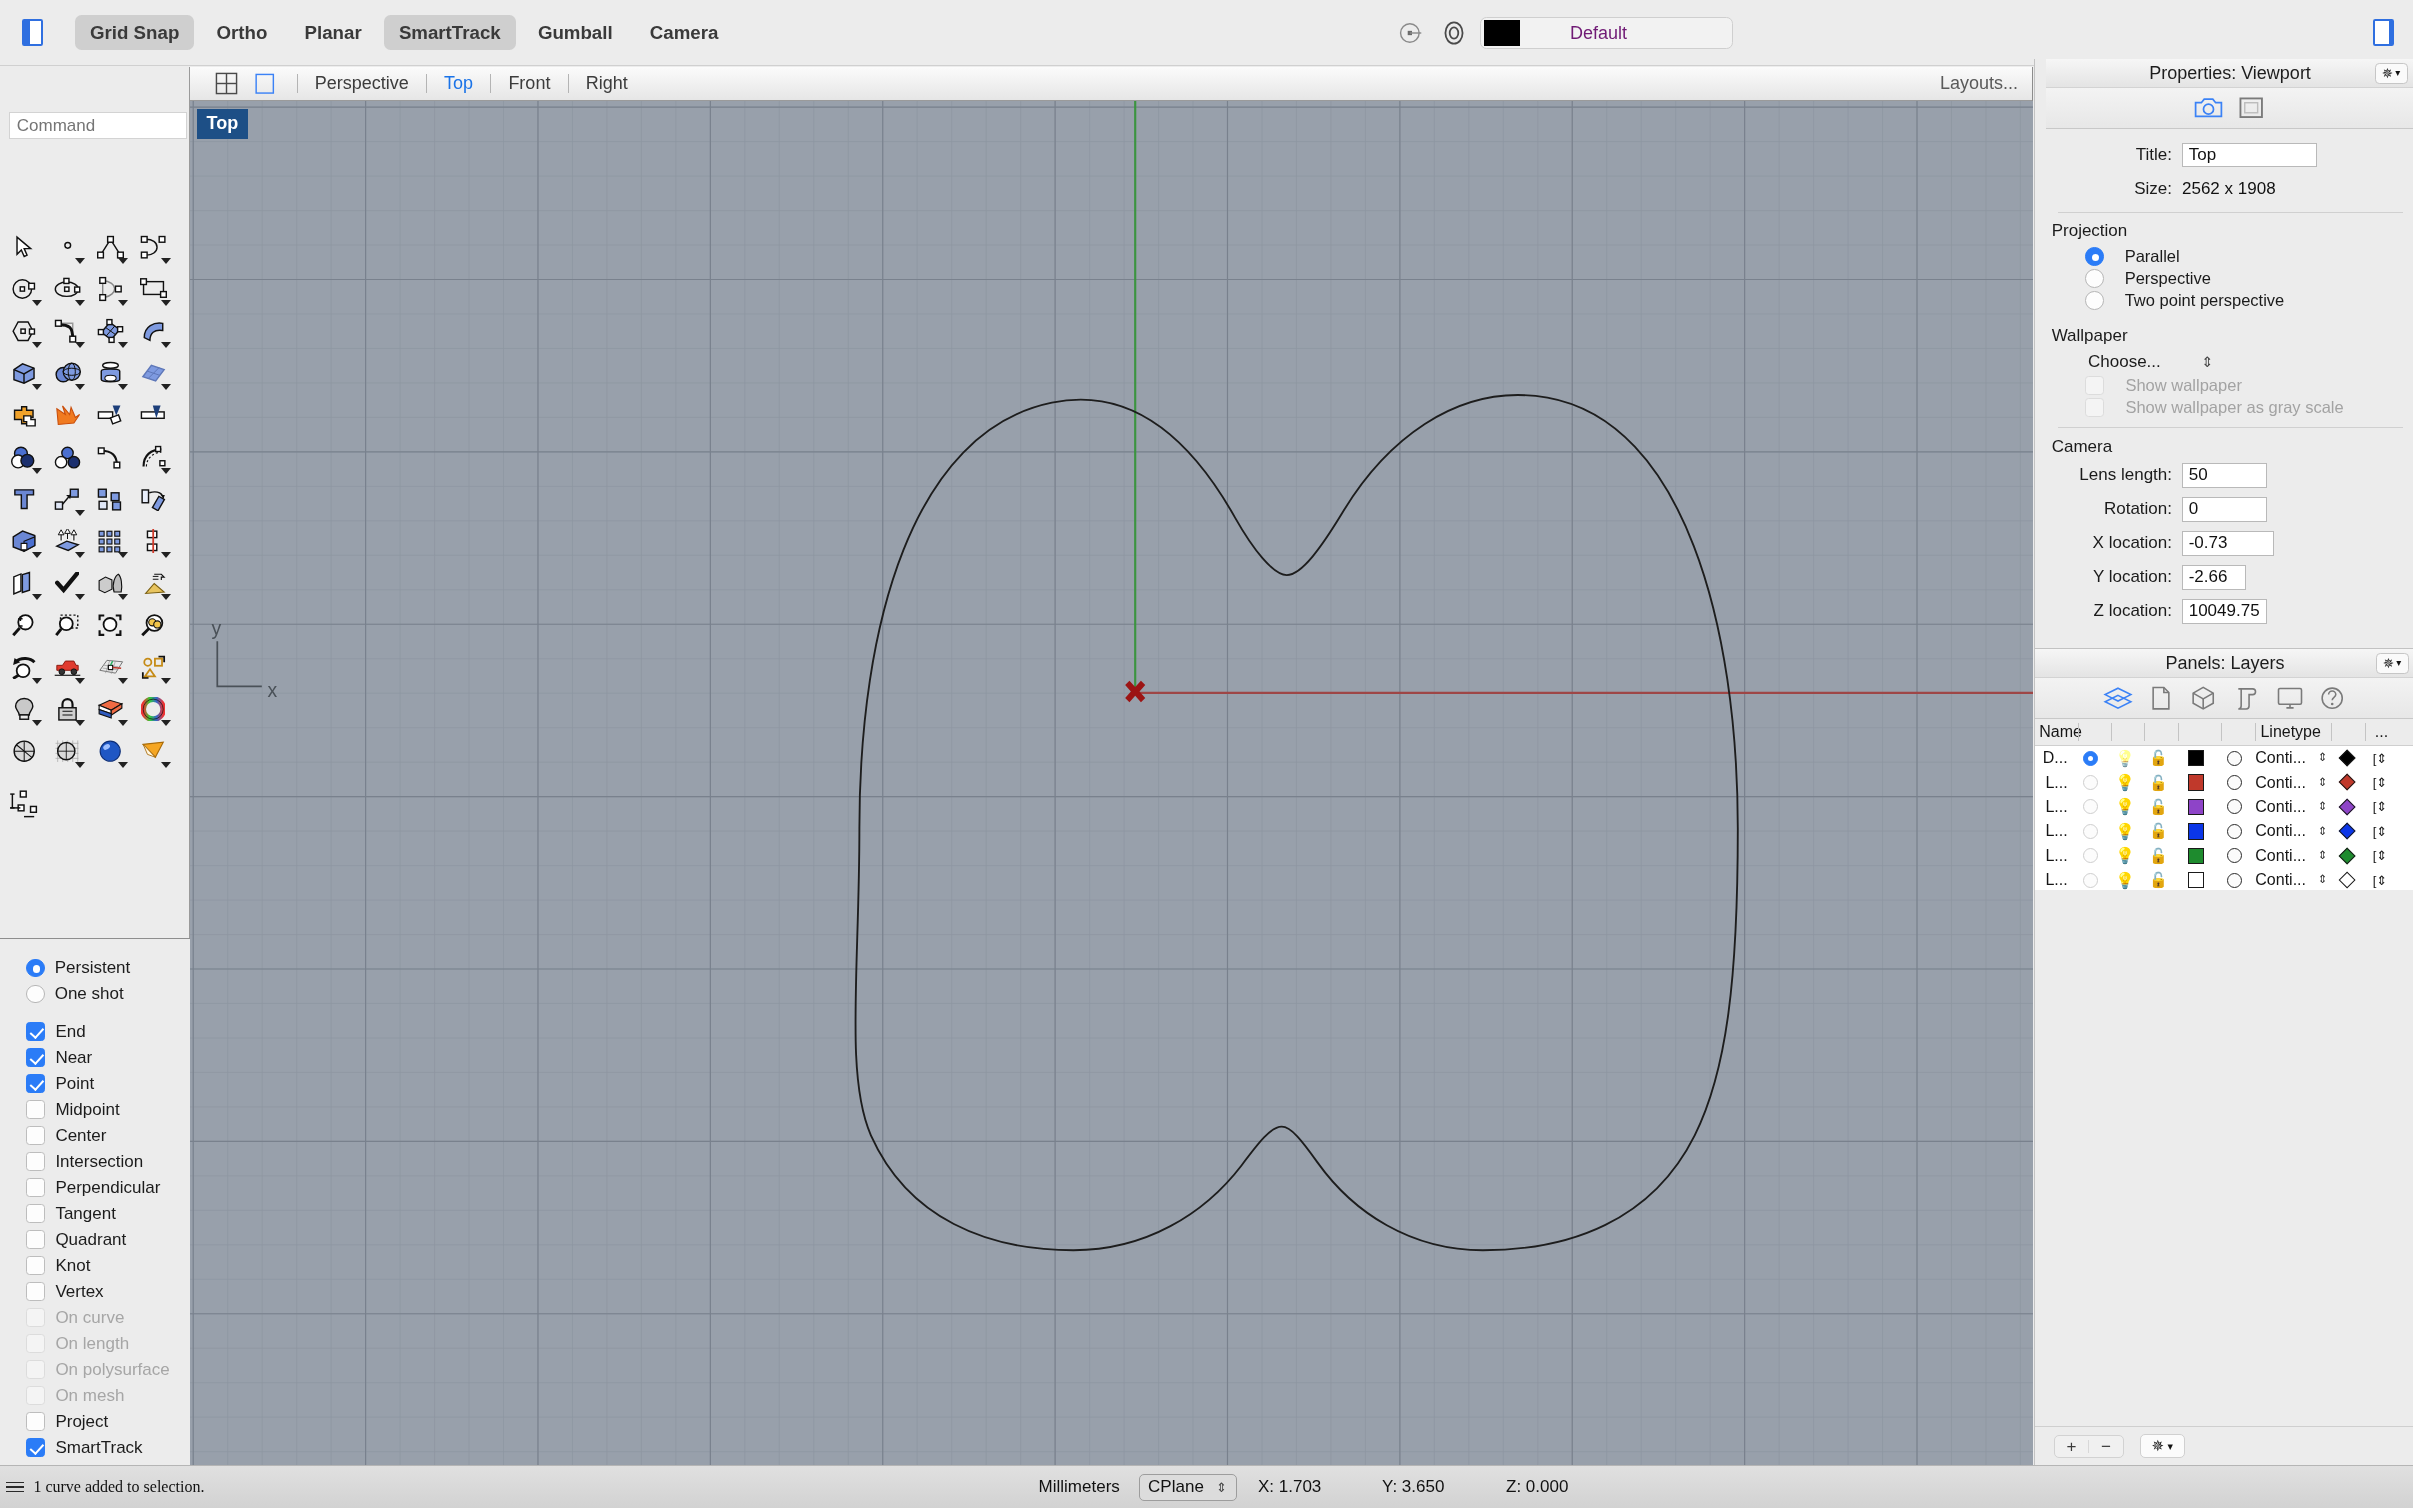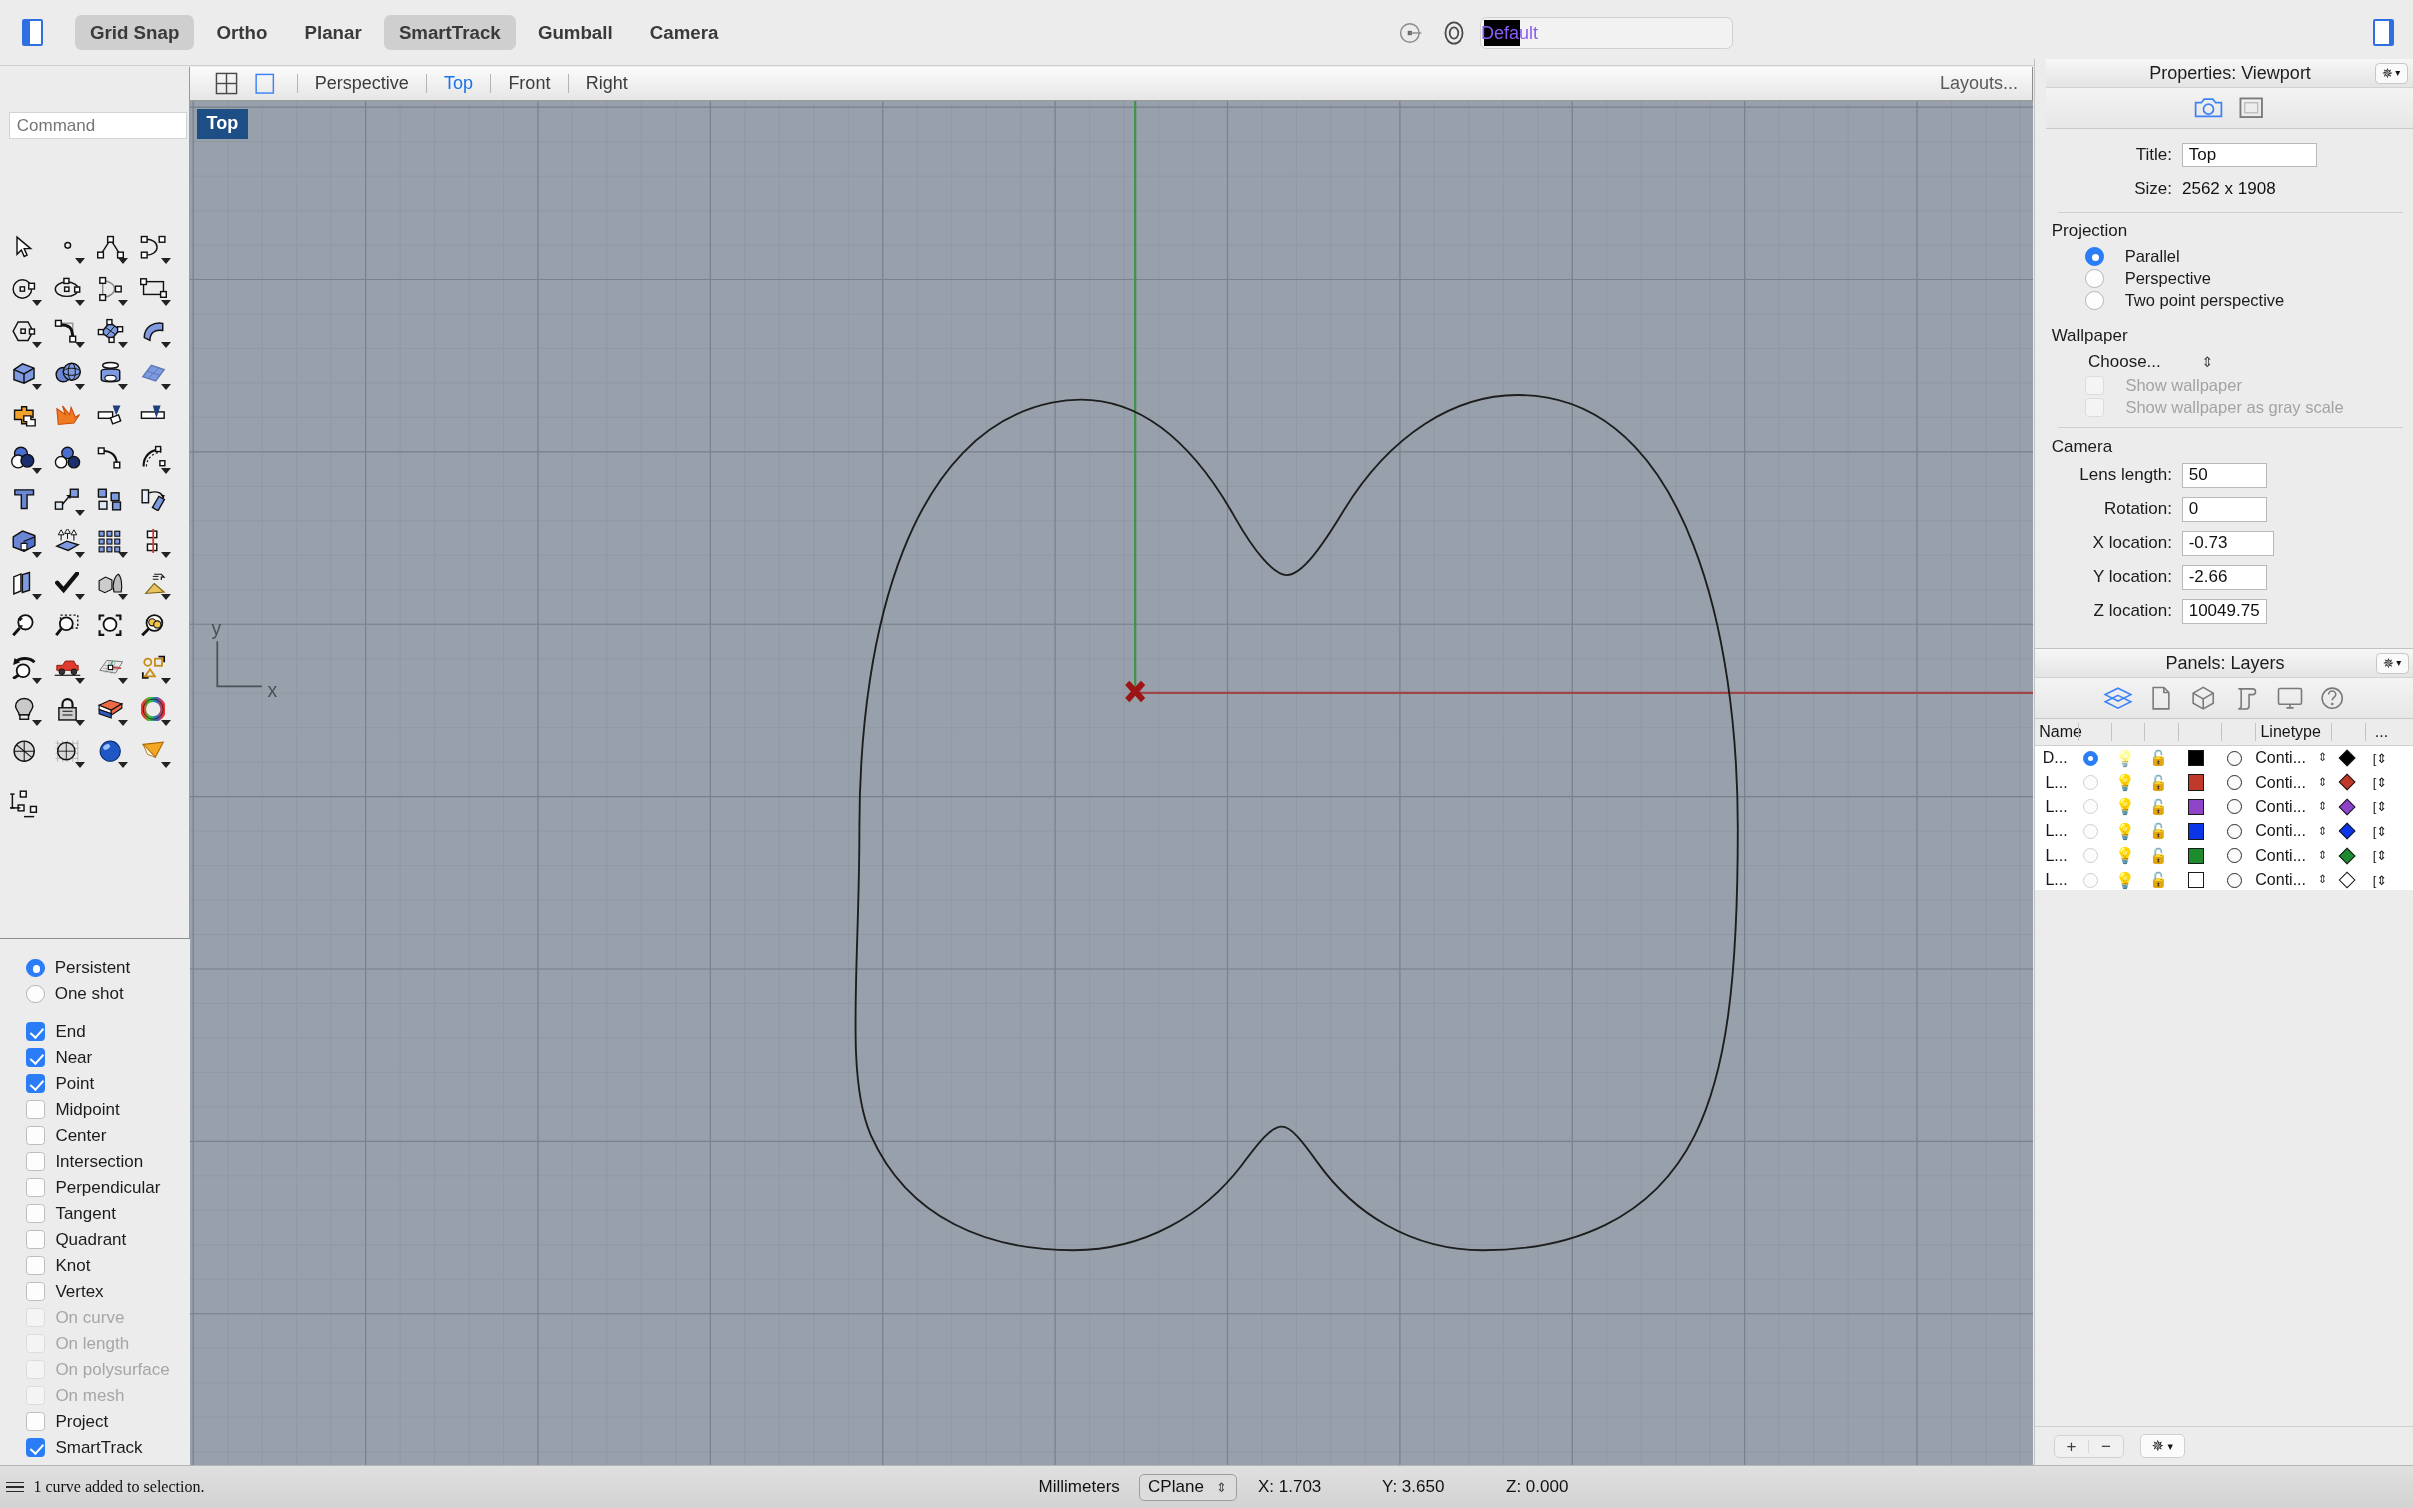--- a/index.html
+++ b/index.html
@@ -41,22 +41,22 @@
     display: flex; align-items: center; gap: 11.5px;
   }
   .ct-icon { width: 30px; height: 30px; }
   .ct-icon svg { display: block; }
   .layer-swatchbar {
     width: 253px; height: 32px; border: 0.7px solid #cfcfcf; border-radius: 6.5px;
     background: #f2f2f2; display: flex; align-items: center; position: relative;
   }
   .layer-swatchbar .sw { width: 36px; height: 26px; background: #000; margin-left: 2.9px; }
   .layer-swatchbar .lbl {
-    position: absolute; left: 0; right: 16px; text-align: left;
-    font-size: 18px; color: #8b5cf6;
+    position: absolute; left: 0; right: 16px; text-align: center;
+    font-size: 18px; color: #701a75;
   }
 
   
   .vptabs {
     position: absolute; left: 190px; top: 67px; width: 1843px; height: 34px;
     background: linear-gradient(#fbfbfb, #e6e6e6);
     border-bottom: 0.7px solid #9a9a9a;
     display: flex; align-items: center;
   }
   .vptabs .lead { width: 17px; }
@@ -973,21 +973,21 @@
       <div class="frow">
         <div class="flab">Rotation:</div>
         <input class="finput" style="width: 85px;" value="0">
       </div>
       <div class="frow">
         <div class="flab">X location:</div>
         <input class="finput" style="width: 92px;" value="-0.73">
       </div>
       <div class="frow">
         <div class="flab">Y location:</div>
-        <input class="finput" style="width: 85px;" value="-2.66">
+        <input class="finput" style="width: 64px;" value="-2.66">
       </div>
       <div class="frow">
         <div class="flab">Z location:</div>
         <input class="finput" style="width: 85px;" value="10049.75">
       </div>
     </div>
 
     <div class="layers-wrap">
       <div class="pnl-header">
         <div class="pnl-title">Panels: Layers</div>

